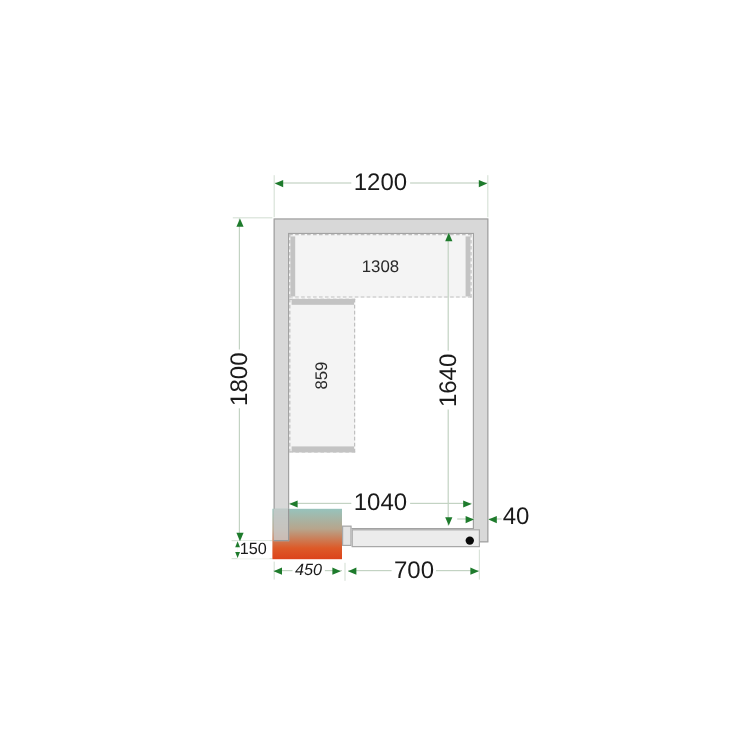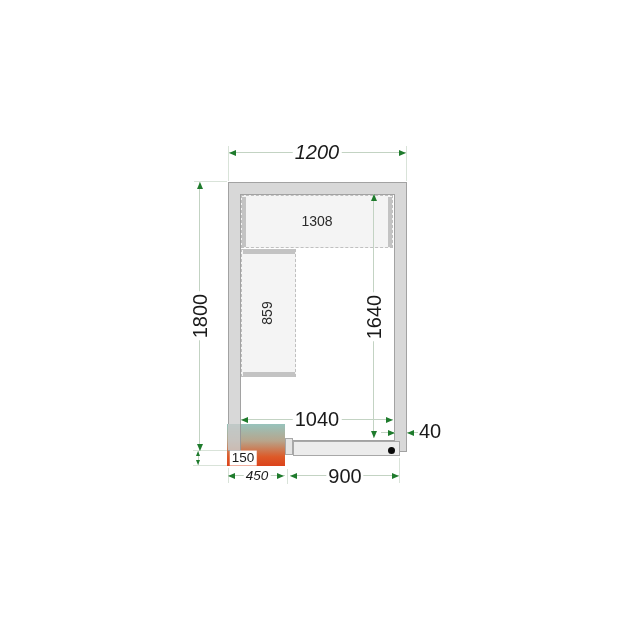--- a/index.html
+++ b/index.html
@@ -73,28 +73,28 @@
   <div class="abs extline" style="left:399px;top:458px;width:1px;height:25px;"></div>
   <div class="abs dimline" style="left:290px;top:475px;width:109px;height:1px;"></div>
 
   <div class="abs gradbox" style="left:227px;top:424px;width:58px;height:42px;"></div>
   <div class="abs wallover" style="left:228px;top:424px;width:13px;height:27px;"></div>
 
   <div class="abs step" style="left:285px;top:438px;width:8px;height:17px;"></div>
   <div class="abs panel" style="left:293px;top:441px;width:107px;height:15px;"></div>
   <div class="abs dot" style="left:388px;top:447px;width:7px;height:7px;"></div>
 
-  <div class="lbl fs20" style="left:317px;top:152px;font-style:italic;">1200</div>
+  <div class="lbl fs20" style="left:317px;top:152px;">1200</div>
   <div class="lbl v fs20" style="left:200px;top:316px;">1800</div>
   <div class="lbl v fs20" style="left:374px;top:317px;">1640</div>
   <div class="lbl fs20" style="left:317px;top:419px;">1040</div>
   <div class="lbl fs20 nobg" style="left:430px;top:431px;">40</div>
-  <div class="lbl fs13" style="left:211px;top:458px;margin-left:32px;">150</div>
+  <div class="lbl fs13" style="left:211px;top:458px;">150</div>
   <div class="lbl fs13" style="left:257px;top:476px;font-style:italic;">450</div>
-  <div class="lbl fs20" style="left:345px;top:476px;">900</div>
+  <div class="lbl fs20" style="left:345px;top:476px;">700</div>
   <div class="lbl fs14 nobg" style="left:317px;top:222px;">1308</div>
   <div class="lbl v fs14 nobg" style="left:268px;top:313px;">859</div>
 
   <div class="ar ar-l" style="left:229px;top:150px;"></div>
   <div class="ar ar-r" style="left:399px;top:150px;"></div>
 
   <div class="ar ar-u" style="left:197px;top:182px;"></div>
   <div class="ar ar-d" style="left:197px;top:444px;"></div>
 
   <div class="ar ar-u" style="left:371px;top:194px;"></div>

